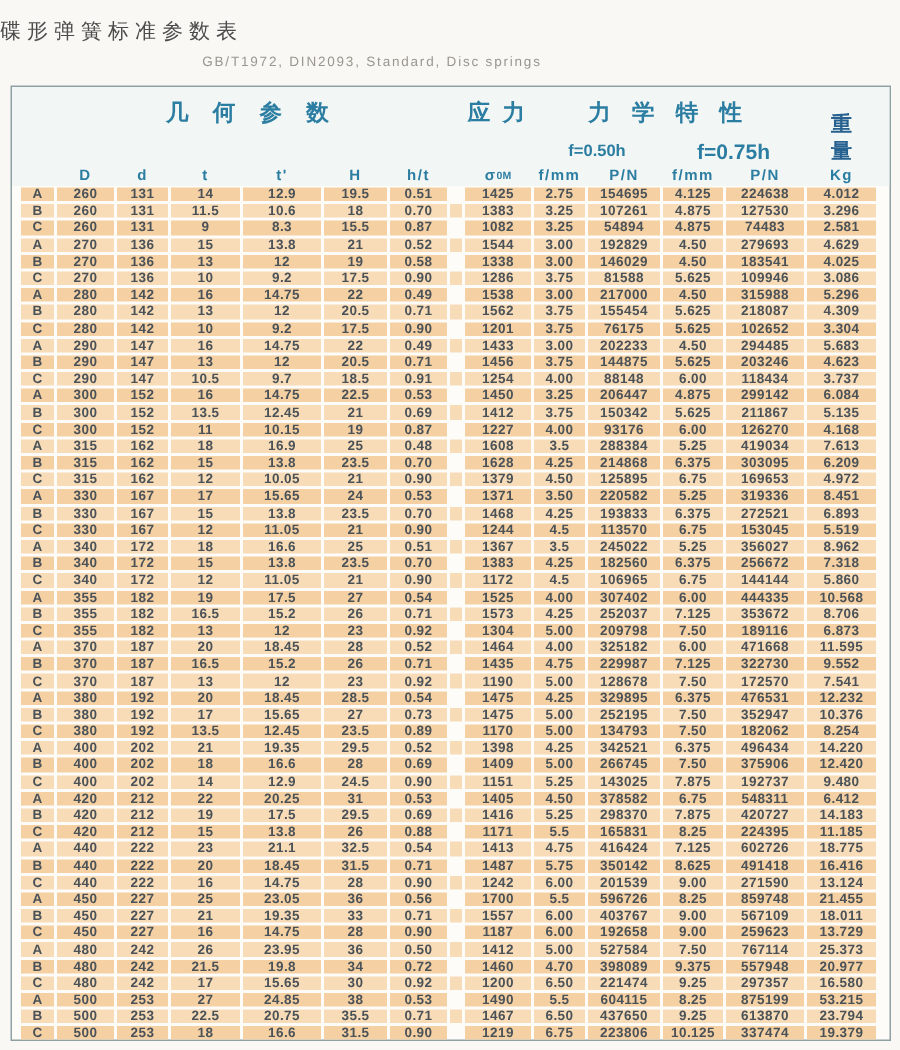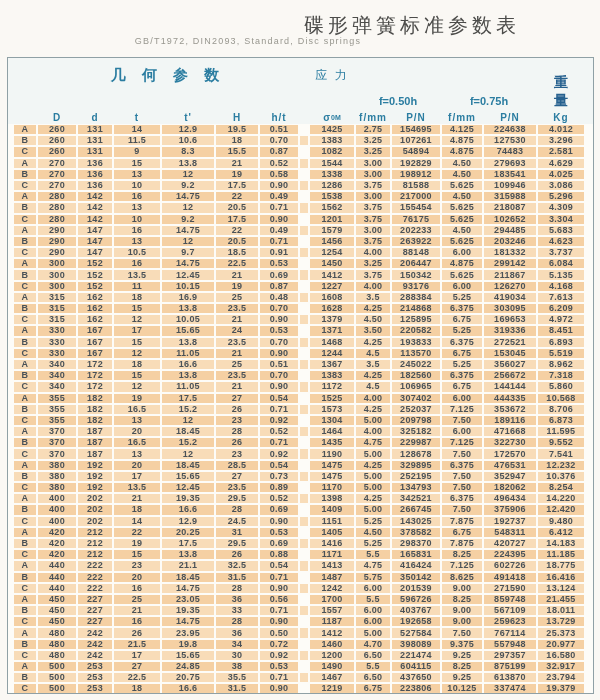--- a/index.html
+++ b/index.html
@@ -19,23 +19,23 @@
   *{margin:0;padding:0;box-sizing:border-box;}
   html,body{width:600px;height:700px;}
   body{
     position:relative;
     background:var(--c-page_bg);
     font-family:"Liberation Sans", sans-serif;
     overflow:hidden;
   }
   .title{
     position:absolute;top:12px;left:0;width:520px;
-    text-align:right;
+    text-align:left;
     font-family:"DejaVu Serif", serif;
-    font-size:20px;letter-spacing:4px;
+    font-size:14px;letter-spacing:4px;
     color:var(--c-title_text);
   }
   .subtitle{
     position:absolute;top:36px;left:0;width:496px;
     text-align:center;
     font-size:9px;letter-spacing:1.2px;
     color:var(--c-subtitle_text);
   }
   .sheet{
     position:absolute;left:7px;top:57px;width:587px;height:637px;
@@ -47,26 +47,26 @@
   .thead{
     display:grid;
     grid-template-columns:var(--cols);
     grid-template-rows:34px 18px 14px;
     column-gap:2px;
     background:var(--c-header_bg);
     margin:0 -6px;padding:0 6px;
   }
   .hcell{display:flex;align-items:center;justify-content:center;}
   .h-geom{grid-area:1/2/2/8;font-size:15px;font-weight:bold;letter-spacing:6px;color:var(--c-header_text);}
-  .h-stress{grid-area:1/9/2/10;font-size:12px;font-weight:normal;letter-spacing:2px;color:var(--c-header_text);}
+  .h-stress{grid-area:1/9/2/10;font-size:15px;font-weight:bold;letter-spacing:2px;color:var(--c-header_text);}
   .h-mech{grid-area:1/10/2/14;font-size:15px;font-weight:bold;letter-spacing:5px;color:var(--c-header_text);}
   .h-wtop{grid-area:1/14/2/15;align-items:flex-end;font-size:14px;font-weight:bold;color:var(--c-weight_text);}
   .h-wbot{grid-area:2/14/3/15;font-size:14px;font-weight:bold;color:var(--c-weight_text);}
   .h-f050{grid-area:2/10/3/12;font-size:11px;font-weight:bold;color:var(--c-header_text);}
-  .h-f075{grid-area:2/12/3/14;font-size:11px;font-weight:bold;color:var(--c-header_text);text-align:center;}
+  .h-f075{grid-area:2/12/3/14;font-size:14px;font-weight:bold;color:var(--c-header_text);text-align:center;}
   .sym{grid-row:3/4;font-size:10px;font-weight:bold;color:var(--c-header_text);letter-spacing:1px;}
   .sym sub{font-size:7px;letter-spacing:0;}.s2{grid-column:2}.s3{grid-column:3}.s4{grid-column:4}
   .s5{grid-column:5}.s6{grid-column:6}.s7{grid-column:7}.s9{grid-column:9}
   .s10{grid-column:10}.s11{grid-column:11}.s12{grid-column:12}.s13{grid-column:13}
   .s14{grid-column:14}
   .tbody{margin-top:1px;}
   .trow{
     display:grid;
     grid-template-columns:var(--cols);
     column-gap:2px;
@@ -88,20 +88,21 @@
 </head>
 <body>
 
 <div class="title">碟形弹簧标准参数表</div>
 <div class="subtitle">GB/T1972,  DIN2093,  Standard,  Disc springs</div>
 
 <div class="sheet">
   <div class="thead">
     <div class="hcell h-geom">几 何 参 数</div>
     <div class="hcell h-stress">应 力</div>
+    <div class="hcell h-mech">力 学 特 性</div>
     <div class="hcell h-wtop">重</div>
     <div class="hcell h-wbot">量</div>
     <div class="hcell h-f050">f=0.50h</div>
     <div class="hcell h-f075">f=0.75h</div>
 
     <div class="hcell sym s2">D</div>
     <div class="hcell sym s3">d</div>
     <div class="hcell sym s4">t</div>
     <div class="hcell sym s5">t'</div>
     <div class="hcell sym s6">H</div>
@@ -186,21 +187,21 @@
     <div class="td">B</div>
     <div class="td">270</div>
     <div class="td">136</div>
     <div class="td">13</div>
     <div class="td">12</div>
     <div class="td">19</div>
     <div class="td">0.58</div>
     <div class="td spacer"></div>
     <div class="td">1338</div>
     <div class="td">3.00</div>
-    <div class="td">198912</div>
+    <div class="td">146029</div>
     <div class="td">4.50</div>
     <div class="td">183541</div>
     <div class="td">4.025</div>
   </div>
       <div class="trow alt">
     <div class="td">C</div>
     <div class="td">270</div>
     <div class="td">136</div>
     <div class="td">10</div>
     <div class="td">9.2</div>
@@ -264,57 +265,57 @@
   </div>
       <div class="trow alt">
     <div class="td">A</div>
     <div class="td">290</div>
     <div class="td">147</div>
     <div class="td">16</div>
     <div class="td">14.75</div>
     <div class="td">22</div>
     <div class="td">0.49</div>
     <div class="td spacer"></div>
-    <div class="td">1579</div>
+    <div class="td">1433</div>
     <div class="td">3.00</div>
     <div class="td">202233</div>
     <div class="td">4.50</div>
     <div class="td">294485</div>
     <div class="td">5.683</div>
   </div>
       <div class="trow">
     <div class="td">B</div>
     <div class="td">290</div>
     <div class="td">147</div>
     <div class="td">13</div>
     <div class="td">12</div>
     <div class="td">20.5</div>
     <div class="td">0.71</div>
     <div class="td spacer"></div>
     <div class="td">1456</div>
     <div class="td">3.75</div>
-    <div class="td">263922</div>
+    <div class="td">144875</div>
     <div class="td">5.625</div>
     <div class="td">203246</div>
     <div class="td">4.623</div>
   </div>
       <div class="trow alt">
     <div class="td">C</div>
     <div class="td">290</div>
     <div class="td">147</div>
     <div class="td">10.5</div>
     <div class="td">9.7</div>
     <div class="td">18.5</div>
     <div class="td">0.91</div>
     <div class="td spacer"></div>
     <div class="td">1254</div>
     <div class="td">4.00</div>
     <div class="td">88148</div>
     <div class="td">6.00</div>
-    <div class="td">181332</div>
+    <div class="td">118434</div>
     <div class="td">3.737</div>
   </div>
       <div class="trow">
     <div class="td">A</div>
     <div class="td">300</div>
     <div class="td">152</div>
     <div class="td">16</div>
     <div class="td">14.75</div>
     <div class="td">22.5</div>
     <div class="td">0.53</div>
@@ -893,21 +894,21 @@
     <div class="td">27</div>
     <div class="td">24.85</div>
     <div class="td">38</div>
     <div class="td">0.53</div>
     <div class="td spacer"></div>
     <div class="td">1490</div>
     <div class="td">5.5</div>
     <div class="td">604115</div>
     <div class="td">8.25</div>
     <div class="td">875199</div>
-    <div class="td">32.917</div>
+    <div class="td">53.215</div>
   </div>
       <div class="trow alt">
     <div class="td">B</div>
     <div class="td">500</div>
     <div class="td">253</div>
     <div class="td">22.5</div>
     <div class="td">20.75</div>
     <div class="td">35.5</div>
     <div class="td">0.71</div>
     <div class="td spacer"></div>

